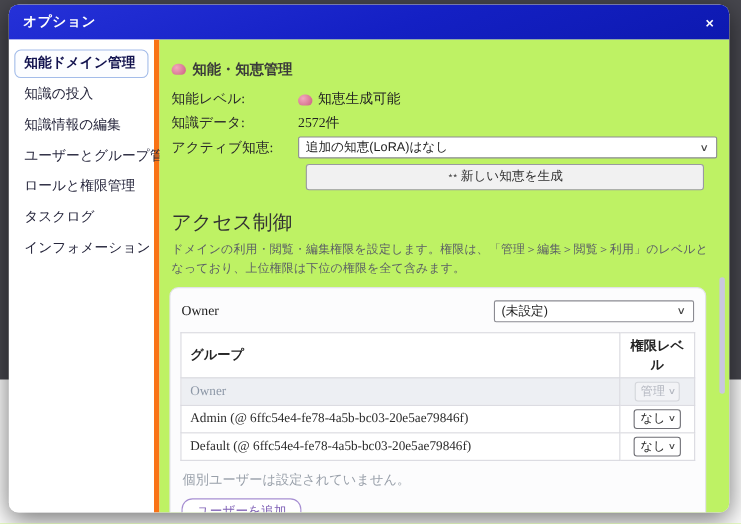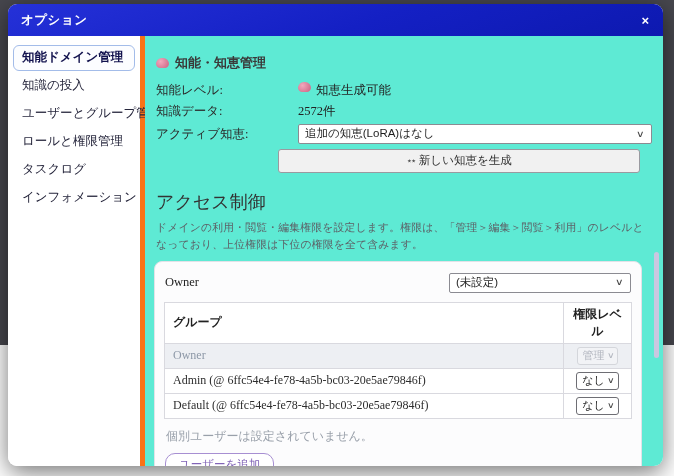--- a/index.html
+++ b/index.html
@@ -25,35 +25,35 @@
     width:137px; background:#fff; border-right:5px solid #f97316;
     padding:9px 5px 0 5px; flex-shrink:0;
   }
   .side-item {
     font-size:12.5px; color:#26263c; padding:3px 8px 4px 8px; margin-bottom:2px;
     border:1px solid transparent; border-radius:6px; white-space:nowrap; cursor:pointer;
   }
   .side-item.active { border-color:#a3bce9; background:#fcfdff; color:#12124e; font-weight:bold; }
 
   .content {
-    flex:1; background:#5eead4; position:relative; overflow:hidden;
+    flex:1; background:#bef264; position:relative; overflow:hidden;
     padding:12px 11px 16px 9px;
     font-family:"Liberation Serif","DejaVu Serif",serif; color:#2d2d2d;
   }
 
   .sec-title { display:flex; align-items:center; gap:6px; font-size:13px; font-weight:bold; color:#3a3a3a; margin:6px 0 10px 2px; }
   .brain-icon {
     display:inline-block; width:13px; height:10px; flex-shrink:0;
     background:radial-gradient(circle at 35% 35%, #f2a8bd, #d5718f 75%);
     border-radius:7px 7px 5px 5px;
   }
 
-  .field { display:flex; align-items:center; margin:0 0 4px 2px;gap:27px; }
+  .field { display:flex; align-items:center; margin:0 0 4px 2px; }
   .field .lab { width:115px; flex-shrink:0; font-size:12.5px; color:#2b2b2b; }
-  .field .val { font-size:12.5px; display:flex; align-items:flex-start; gap:5px; color:#222; }
+  .field .val { font-size:12.5px; display:flex; align-items:center; gap:5px; color:#222; }
   .field .val-grow { flex:1; }
 
   .fake-select {
     display:flex; align-items:center; justify-content:space-between;
     background:#fff; border:1px solid #8b8b92; border-radius:2px;
     padding:1px 7px 2px 6px; font-family:"Liberation Sans",sans-serif;
     font-size:11.5px; color:#1e1e1e; cursor:pointer; min-height:17px;
   }
   .fake-select .chev { font-size:9px; color:#444; margin-left:6px; transform:scaleX(1.3); }
 
@@ -114,20 +114,21 @@
 
     <div class="titlebar">
       <span class="title">オプション</span>
       <span class="close">×</span>
     </div>
 
     <div class="dlg-body">
       <nav class="sidebar">
         <div class="side-item active">知能ドメイン管理</div>
         <div class="side-item">知識の投入</div>
+        <div class="side-item">知識情報の編集</div>
         <div class="side-item">ユーザーとグループ管理</div>
         <div class="side-item">ロールと権限管理</div>
         <div class="side-item">タスクログ</div>
         <div class="side-item">インフォメーション</div>
       </nav>
 
       <div class="content">
 
         <div class="sec-title">
           <span class="brain-icon"></span>

